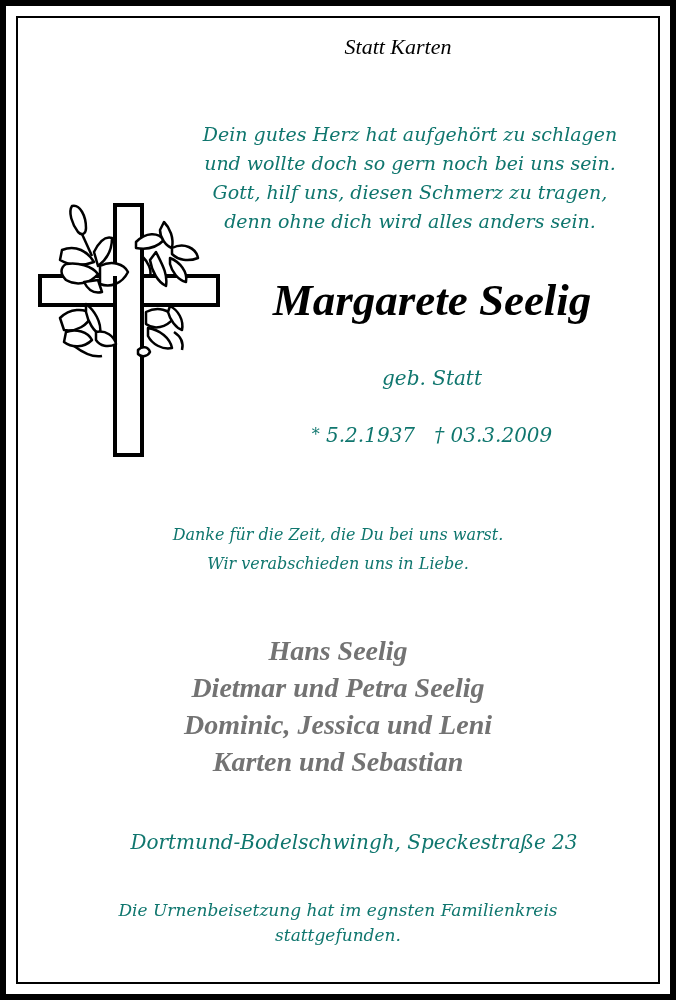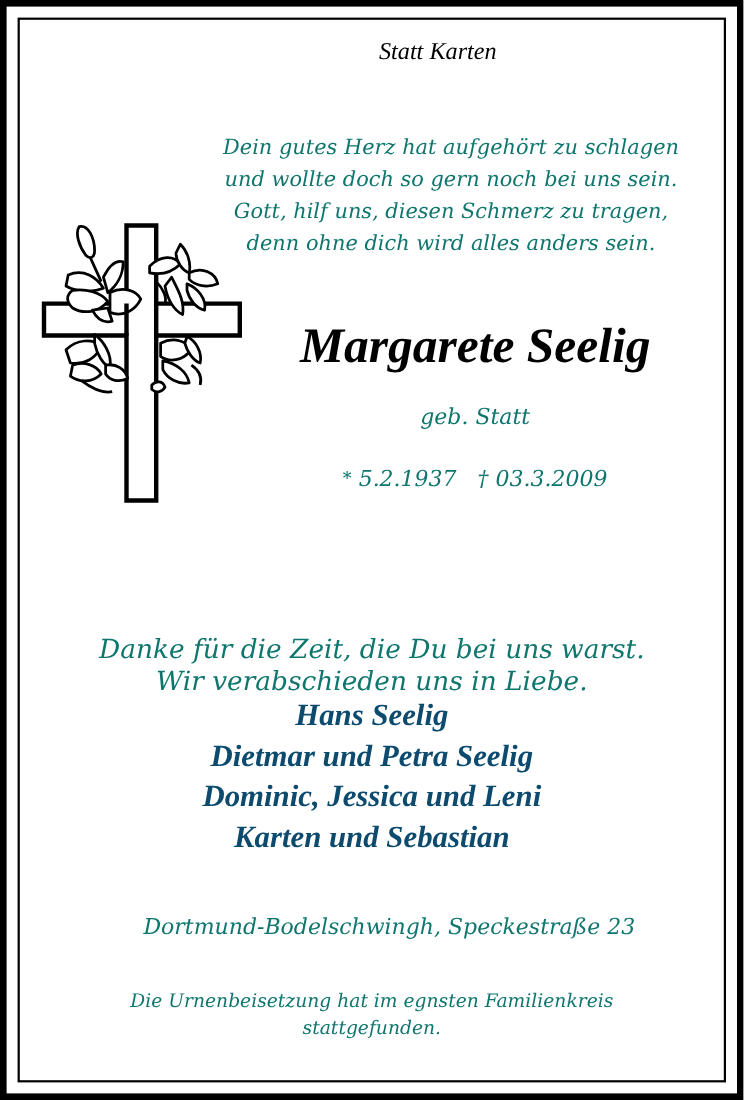--- a/index.html
+++ b/index.html
@@ -9,25 +9,25 @@
     box-sizing: border-box; border: 6px solid #000; background: #fff;
   }
   .frame-inner {
     position: absolute; left: 10px; top: 10px; right: 10px; bottom: 10px;
     border: 2px solid #000;
   }
   .serif-it { font-family: "DejaVu Serif", "Liberation Serif", serif; font-style: italic; color: #0f766e; }
   .txt { position: absolute; text-align: center; white-space: nowrap; }
   .header { left: 0; width: 796px; top: 34px; font-size: 22px; font-family: "Liberation Serif", serif; font-style: italic; }
   .verse { left: 150px; width: 520px; top: 120px; font-size: 19px; line-height: 29px; }
-  .name { left: 236px; width: 392px; top: 288px; font-size: 45px; font-weight: bold; font-family: "Liberation Serif", serif; font-style: italic; color: #000; }
+  .name { left: 236px; width: 392px; top: 274px; font-size: 45px; font-weight: bold; font-family: "Liberation Serif", serif; font-style: italic; color: #000; }
   .maiden { left: 236px; width: 392px; top: 366px; font-size: 20px; }
   .dates { left: 236px; width: 392px; top: 423px; font-size: 20px; }
-  .thanks { left: 0; width: 676px; top: 576px; font-size: 24px; line-height: 29px; }
-  .family { left: 0; width: 676px; top: 632px; font-size: 28px; line-height: 37px; font-weight: bold; font-family: "Liberation Serif", serif; font-style: italic; color: #0c4a6e; }
+  .thanks { left: 0; width: 676px; top: 520px; font-size: 16px; line-height: 29px; }
+  .family { left: 0; width: 676px; top: 632px; font-size: 28px; line-height: 37px; font-weight: bold; font-family: "Liberation Serif", serif; font-style: italic; color: #737373; }
   .address { left: 16px; width: 676px; top: 830px; font-size: 20px; }
   .note { left: 0; width: 676px; top: 898px; font-size: 17px; line-height: 25px; }
   .cross-wrap { position: absolute; left: 36px; top: 200px; width: 190px; height: 262px; }
   .date-sym { font-size: 16px; position: relative; top: -2px; }
   .line { display: block; }
 </style>
 </head>
 <body>
 
 <div class="frame-outer">

